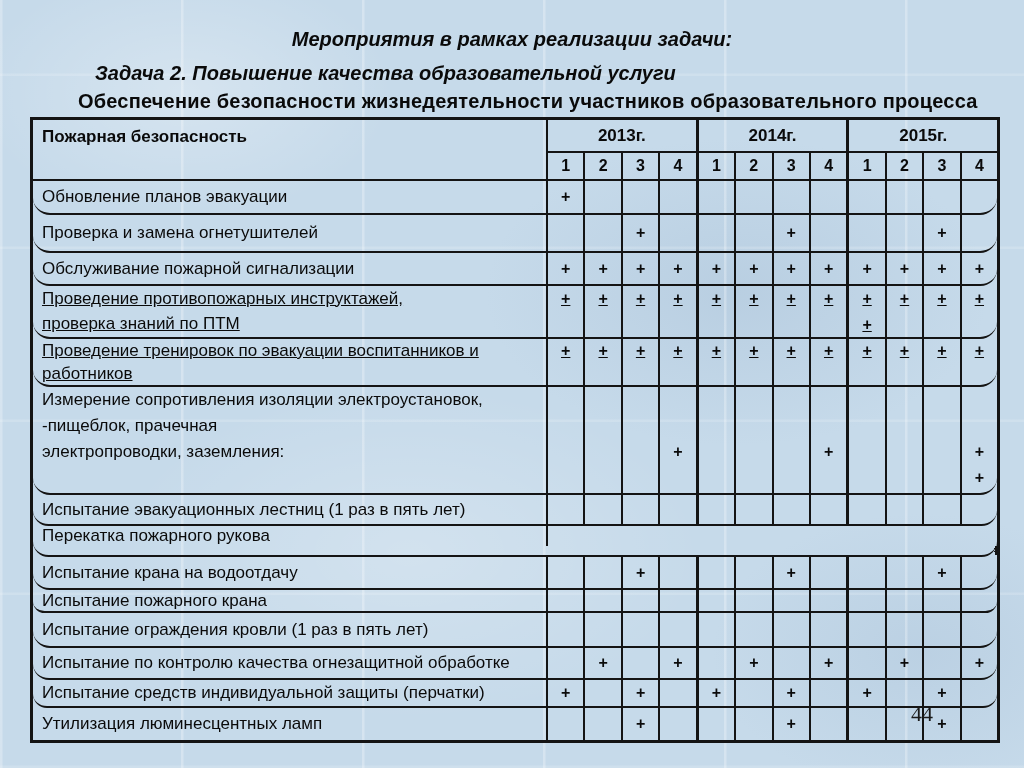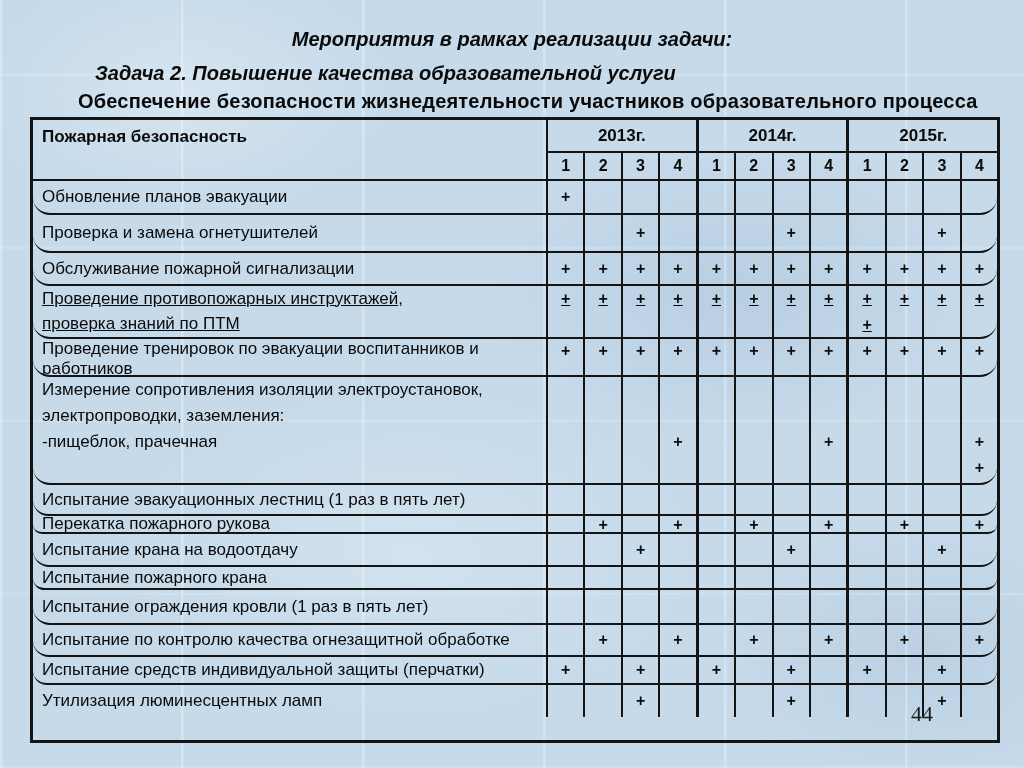--- a/index.html
+++ b/index.html
@@ -269,21 +269,21 @@
           </div>
           <div class="q-col">
             <div class="slot">+</div>
             <div class="slot"></div>
           </div>
           <div class="q-col last">
             <div class="slot">+</div>
             <div class="slot"></div>
           </div>
         </div>
-        <div class="trow multi" style="height: 38px; --lh: 24px;">
+        <div class="trow multi" style="height: 48px; text-decoration: underline; --lh: 24px;">
           <div class="label-cell">
             <div class="label-line">Проведение тренировок по эвакуации воспитанников и</div>
             <div class="label-line">работников</div>
           </div>
           <div class="q-col">
             <div class="slot">+</div>
             <div class="slot"></div>
           </div>
           <div class="q-col">
             <div class="slot">+</div>
@@ -326,22 +326,22 @@
             <div class="slot"></div>
           </div>
           <div class="q-col last">
             <div class="slot">+</div>
             <div class="slot"></div>
           </div>
         </div>
         <div class="trow multi" style="height: 108px; --lh: 26px;">
           <div class="label-cell">
             <div class="label-line">Измерение сопротивления изоляции электроустановок,</div>
+            <div class="label-line">-пищеблок, прачечная</div>
             <div class="label-line">электропроводки, заземления:</div>
-            <div class="label-line">-пищеблок, прачечная</div>
           </div>
           <div class="q-col">
             <div class="slot"></div>
             <div class="slot"></div>
             <div class="slot"></div>
             <div class="slot"></div>
           </div>
           <div class="q-col">
             <div class="slot"></div>
             <div class="slot"></div>
@@ -443,21 +443,21 @@
           <div class="q-col">
             <div class="slot"></div>
           </div>
           <div class="q-col">
             <div class="slot"></div>
           </div>
           <div class="q-col last">
             <div class="slot"></div>
           </div>
         </div>
-        <div class="trow single" style="height: 18px;">
+        <div class="trow single" style="height: 31px; flex-direction: column;">
           <div class="label-cell">
             <div class="label-line">Перекатка пожарного рукова</div>
           </div>
           <div class="q-col">
             <div class="slot"></div>
           </div>
           <div class="q-col">
             <div class="slot">+</div>
           </div>
           <div class="q-col">

